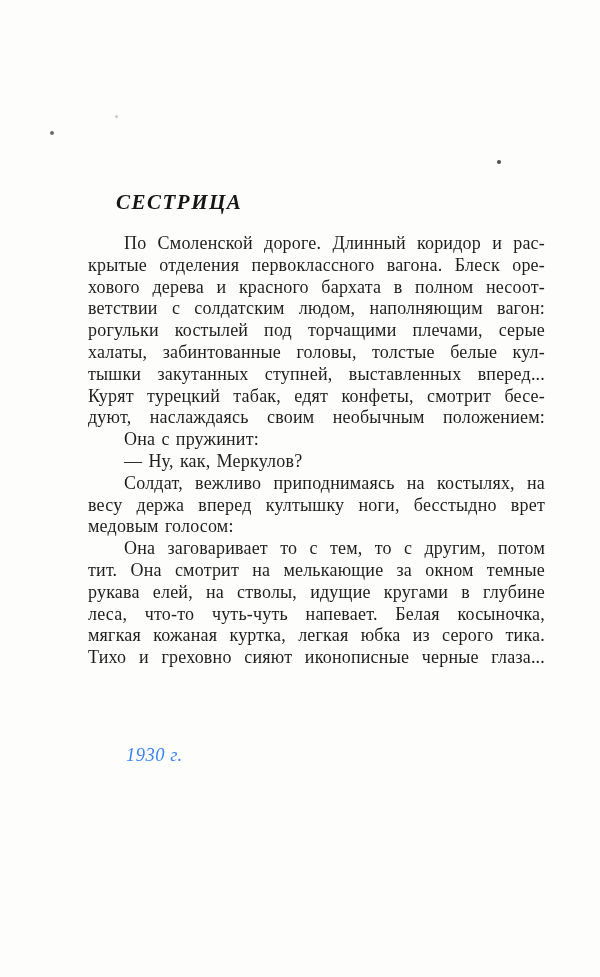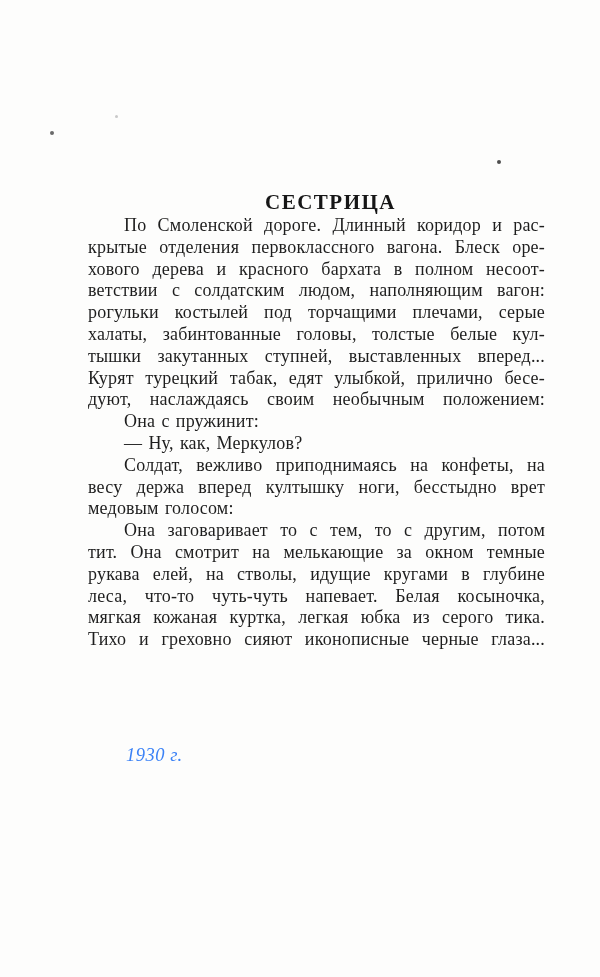--- a/index.html
+++ b/index.html
@@ -24,30 +24,30 @@
   .speck-2 { left: 115px; top: 115px; width: 3px; height: 3px; background: #c9c9c9; }
   .speck-3 { left: 497px; top: 160px; width: 4px; height: 4px; background: #4e4e4e; }
   .title {
     position: absolute;
     left: 88px;
     top: 190px;
     width: 457px;
     margin: 0;
     padding-left: 28px;
     box-sizing: border-box;
-    text-align: center;
     font-size: 21px;
     font-weight: bold;
     letter-spacing: 1.5px;
     color: #161616;
+    font-style: italic;
   }
   .content {
     position: absolute;
     left: 88px;
-    top: 215px;
+    top: 233px;
     width: 457px;
     font-size: 18px;
     word-spacing: 1.5px;
     letter-spacing: 0.2px;
   }
   .paragraph { margin: 0; padding: 0; }
   .line {
     height: 21.8px;
     line-height: 21.8px;
     white-space: normal;
@@ -82,34 +82,34 @@
   <div class="content">
 
     <div class="paragraph">
       <div class="line j in">По Смоленской дороге. Длинный коридор и рас-</div>
       <div class="line j">крытые отделения первоклассного вагона. Блеск оре-</div>
       <div class="line j">хового дерева и красного бархата в полном несоот-</div>
       <div class="line j">ветствии с солдатским людом, наполняющим вагон:</div>
       <div class="line j">рогульки костылей под торчащими плечами, серые</div>
       <div class="line j">халаты, забинтованные головы, толстые белые кул-</div>
       <div class="line j">тышки закутанных ступней, выставленных вперед...</div>
-      <div class="line j">Курят турецкий табак, едят улыбкой, прилично бесе-</div>
+      <div class="line j">Курят турецкий табак, едят конфеты, смотрит бесе-</div>
       <div class="line j">дуют, наслаждаясь своим необычным положением:</div>
     </div>
 
     <div class="paragraph">
       <div class="line in">Она с пружинит:</div>
     </div>
 
     <div class="paragraph">
       <div class="line in">— Ну, как, Меркулов?</div>
     </div>
 
     <div class="paragraph">
-      <div class="line j in">Солдат, вежливо приподнимаясь на конфеты, на</div>
+      <div class="line j in">Солдат, вежливо приподнимаясь на костылях, на</div>
       <div class="line j">весу держа вперед култышку ноги, бесстыдно врет</div>
       <div class="line">медовым голосом:</div>
     </div>
 
 
     <div class="paragraph">
       <div class="line j in">Она заговаривает то с тем, то с другим, потом</div>
       <div class="line j">тит. Она смотрит на мелькающие за окном темные</div>
       <div class="line j">рукава елей, на стволы, идущие кругами в глубине</div>
       <div class="line j">леса, что-то чуть-чуть напевает. Белая косыночка,</div>

